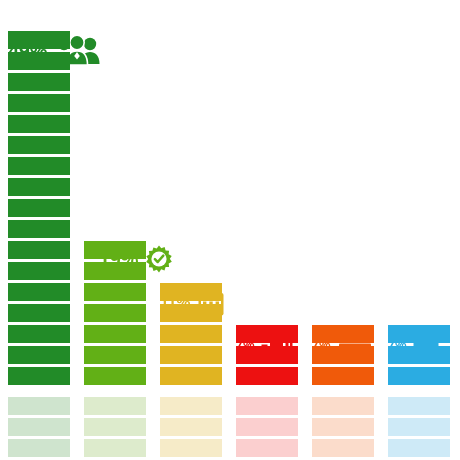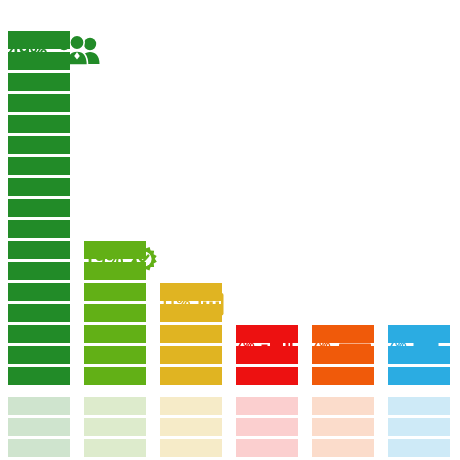--- a/index.html
+++ b/index.html
@@ -95,21 +95,21 @@
         <div class="seg" style="background: rgb(34, 139, 40); width: 62px; height: 18px; margin-bottom: 3px;"></div>
         <div class="seg" style="background: rgb(34, 139, 40); width: 62px; height: 18px; margin-bottom: 3px;"></div>
         <div class="seg" style="background: rgb(34, 139, 40); width: 62px; height: 18px; margin-bottom: 3px;"></div>
         <div class="base-gap"></div>
         <div class="seg base" style="background: rgb(207, 228, 206); width: 62px; height: 18px; margin-bottom: 3px;"></div>
         <div class="seg base" style="background: rgb(207, 228, 206); width: 62px; height: 18px; margin-bottom: 3px;"></div>
         <div class="seg base" style="background: rgb(207, 228, 206); width: 62px; height: 18px; margin-bottom: 3px;"></div>
       </div>
     </div>
     <div class="bar-col" style="left: 84px; width: 62px;">
-      <div class="head" style="bottom: 184px;">
+      <div class="head" style="bottom: 184px; padding-left: 15px;">
         <span class="pct" style="color: rgb(98, 176, 22);">19%</span>
         <span class="icon"><svg width="28" height="28" viewBox="0 0 28 28">
       <path fill="#62B016" d="M14 0.6l2.3 2.6 3.3-1.1 1 3.4 3.5 0.3-0.5 3.4 3.1 1.7-1.9 2.9 2 2.9-3.1 1.8 0.4 3.4-3.5 0.2-1.1 3.4-3.3-1.2L14 27.4l-2.2-2.7-3.3 1.2-1.1-3.4-3.5-0.2 0.4-3.4L1.2 17l2-2.9L1.3 11.2 4.4 9.5 3.9 6.1l3.5-0.3 1-3.4 3.3 1.1z"></path>
       <circle cx="14" cy="14" r="7.6" fill="#fff"></circle>
       <path d="M9.9 14.2 L12.7 17 L18.3 10.6" fill="none" stroke="#62B016" stroke-width="2.5" stroke-linecap="round" stroke-linejoin="round"></path>
     </svg></span>
       </div>
       <div class="stack">
         <div class="seg" style="background: rgb(98, 176, 22); width: 62px; height: 18px; margin-bottom: 3px;"></div>
         <div class="seg" style="background: rgb(98, 176, 22); width: 62px; height: 18px; margin-bottom: 3px;"></div>

